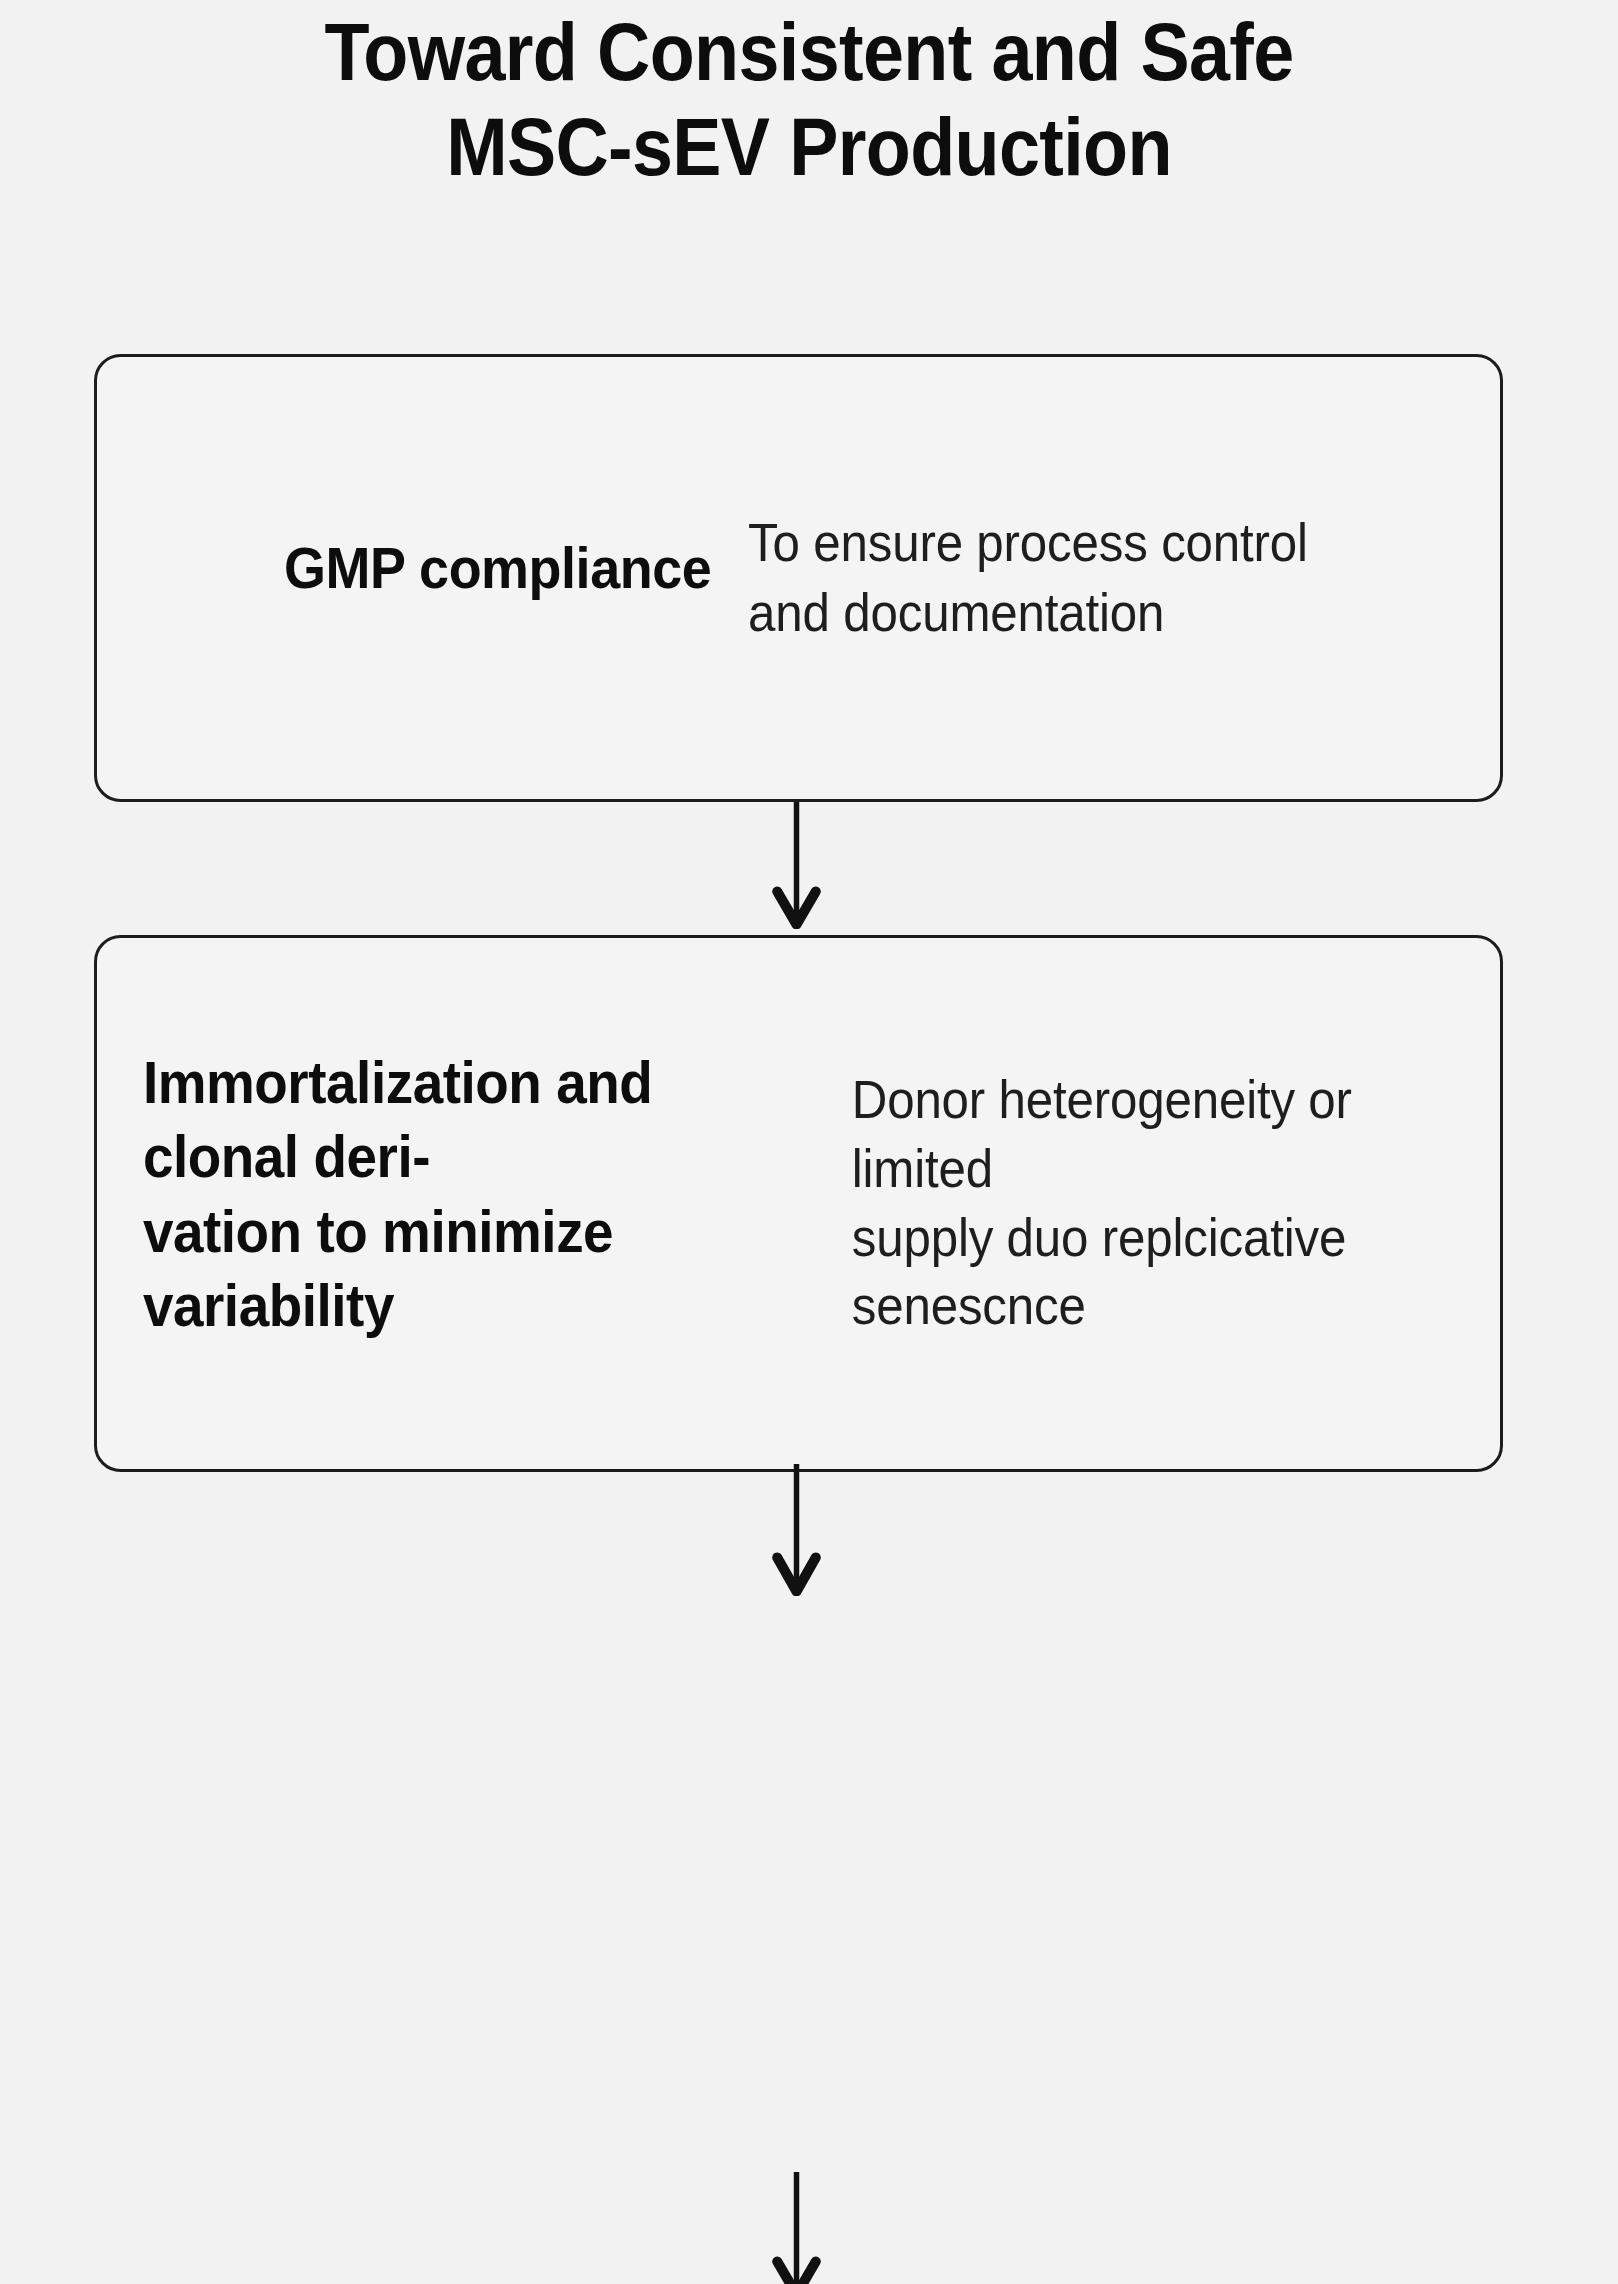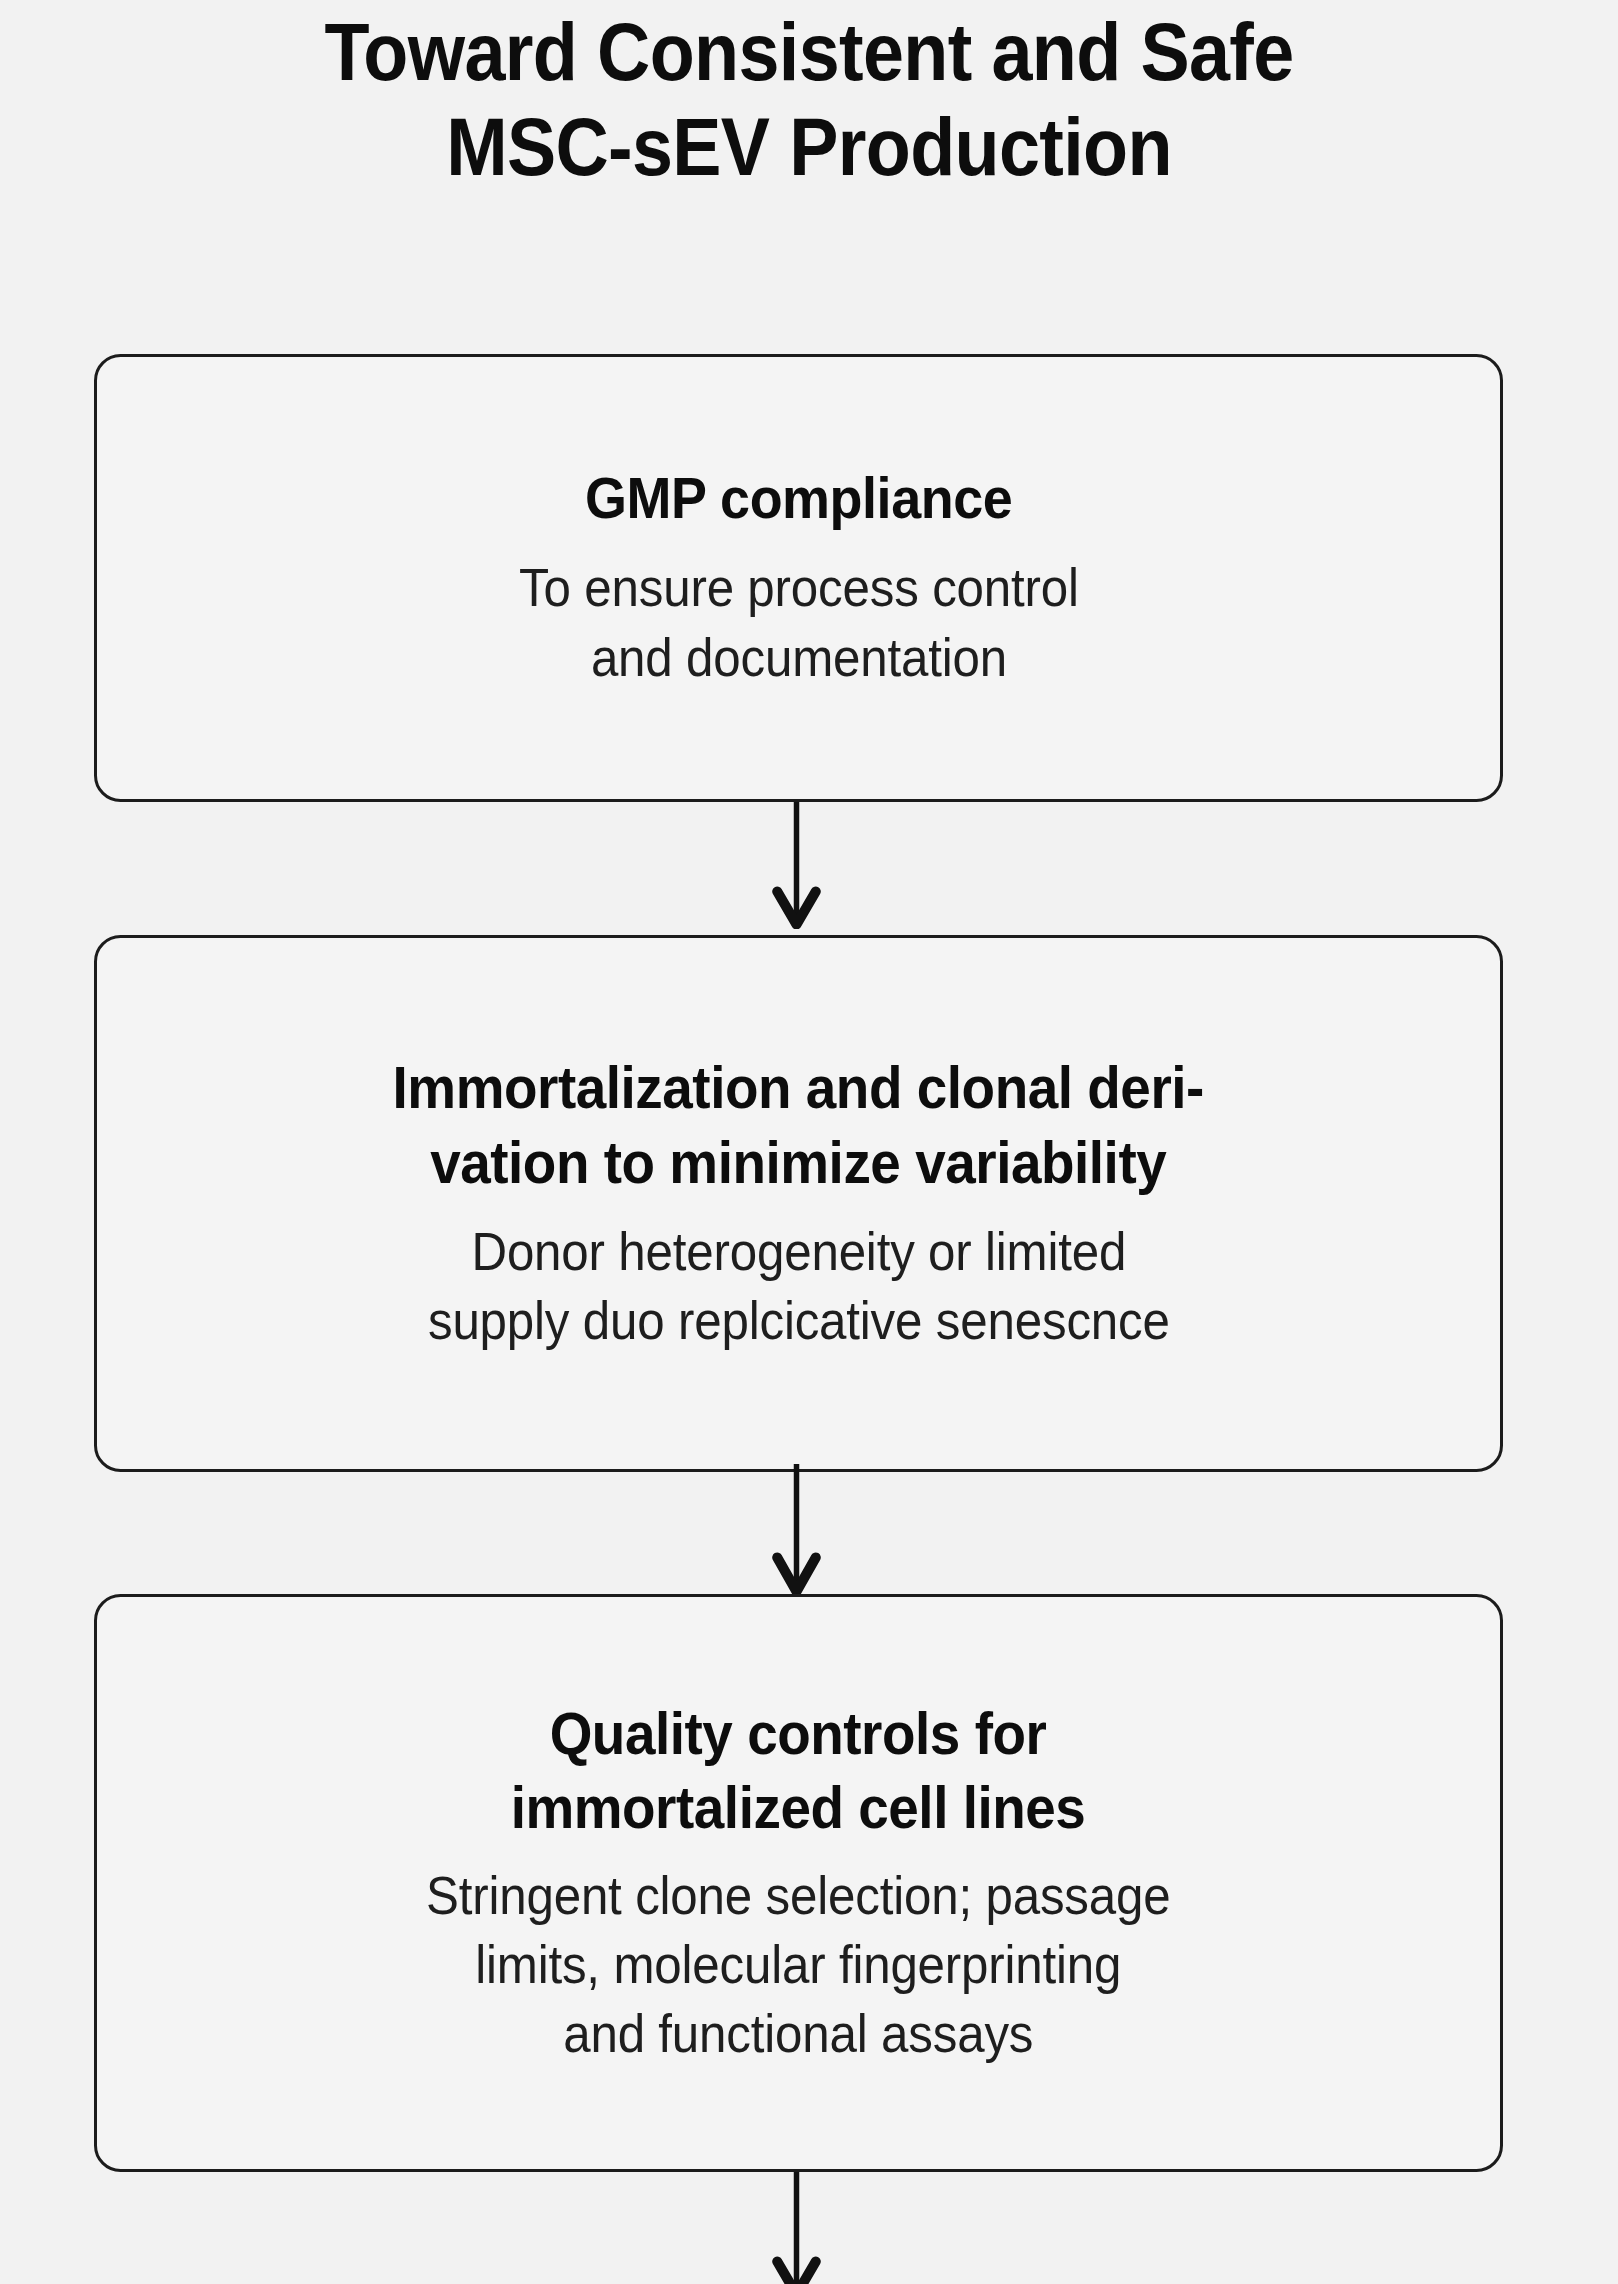--- a/index.html
+++ b/index.html
@@ -44,24 +44,22 @@
   
   .flow-box {
     position: absolute;
     left: 94px;
     width: 1409px;
     box-sizing: border-box;
     background: #f4f4f4;
     border: 3.2px solid #1c1c1c;
     border-radius: 26.5px;
     display: flex;
-    flex-direction: column;
     align-items: center;
     justify-content: center;
-    text-align: center;
     padding: 8.2px 21px;
   }
 
   .box-heading {
     font-weight: 700;
     color: #0d0d0d;
     letter-spacing: -0.5px;
     transform: scaleX(0.93);
     transform-origin: center;
     white-space: pre-line;
@@ -132,27 +130,20 @@
 supply duo replcicative senescnce</div>
   </div>
 
   <div class="flow-arrow" id="arrow-2">
     <svg viewBox="0 0 120 288" preserveAspectRatio="none" aria-hidden="true">
       <line x1="60" y1="0" x2="60" y2="276" stroke="#111111" stroke-width="12"></line>
       <polyline points="18,204 60,278 102,204" fill="none" stroke="#111111" stroke-width="22" stroke-linecap="round" stroke-linejoin="round"></polyline>
     </svg>
   </div>
 
-  <div class="flow-box" id="box-3">
-    <div class="box-heading">Quality controls for
-immortalized cell lines</div>
-    <div class="box-body">Stringent clone selection; passage
-limits, molecular fingerprinting
-and functional assays</div>
-  </div>
 
   <div class="flow-arrow" id="arrow-3">
     <svg viewBox="0 0 120 278" preserveAspectRatio="none" aria-hidden="true">
       <line x1="60" y1="0" x2="60" y2="266" stroke="#111111" stroke-width="12"></line>
       <polyline points="18,196 60,268 102,196" fill="none" stroke="#111111" stroke-width="22" stroke-linecap="round" stroke-linejoin="round"></polyline>
     </svg>
   </div>
 
 </div>
 

